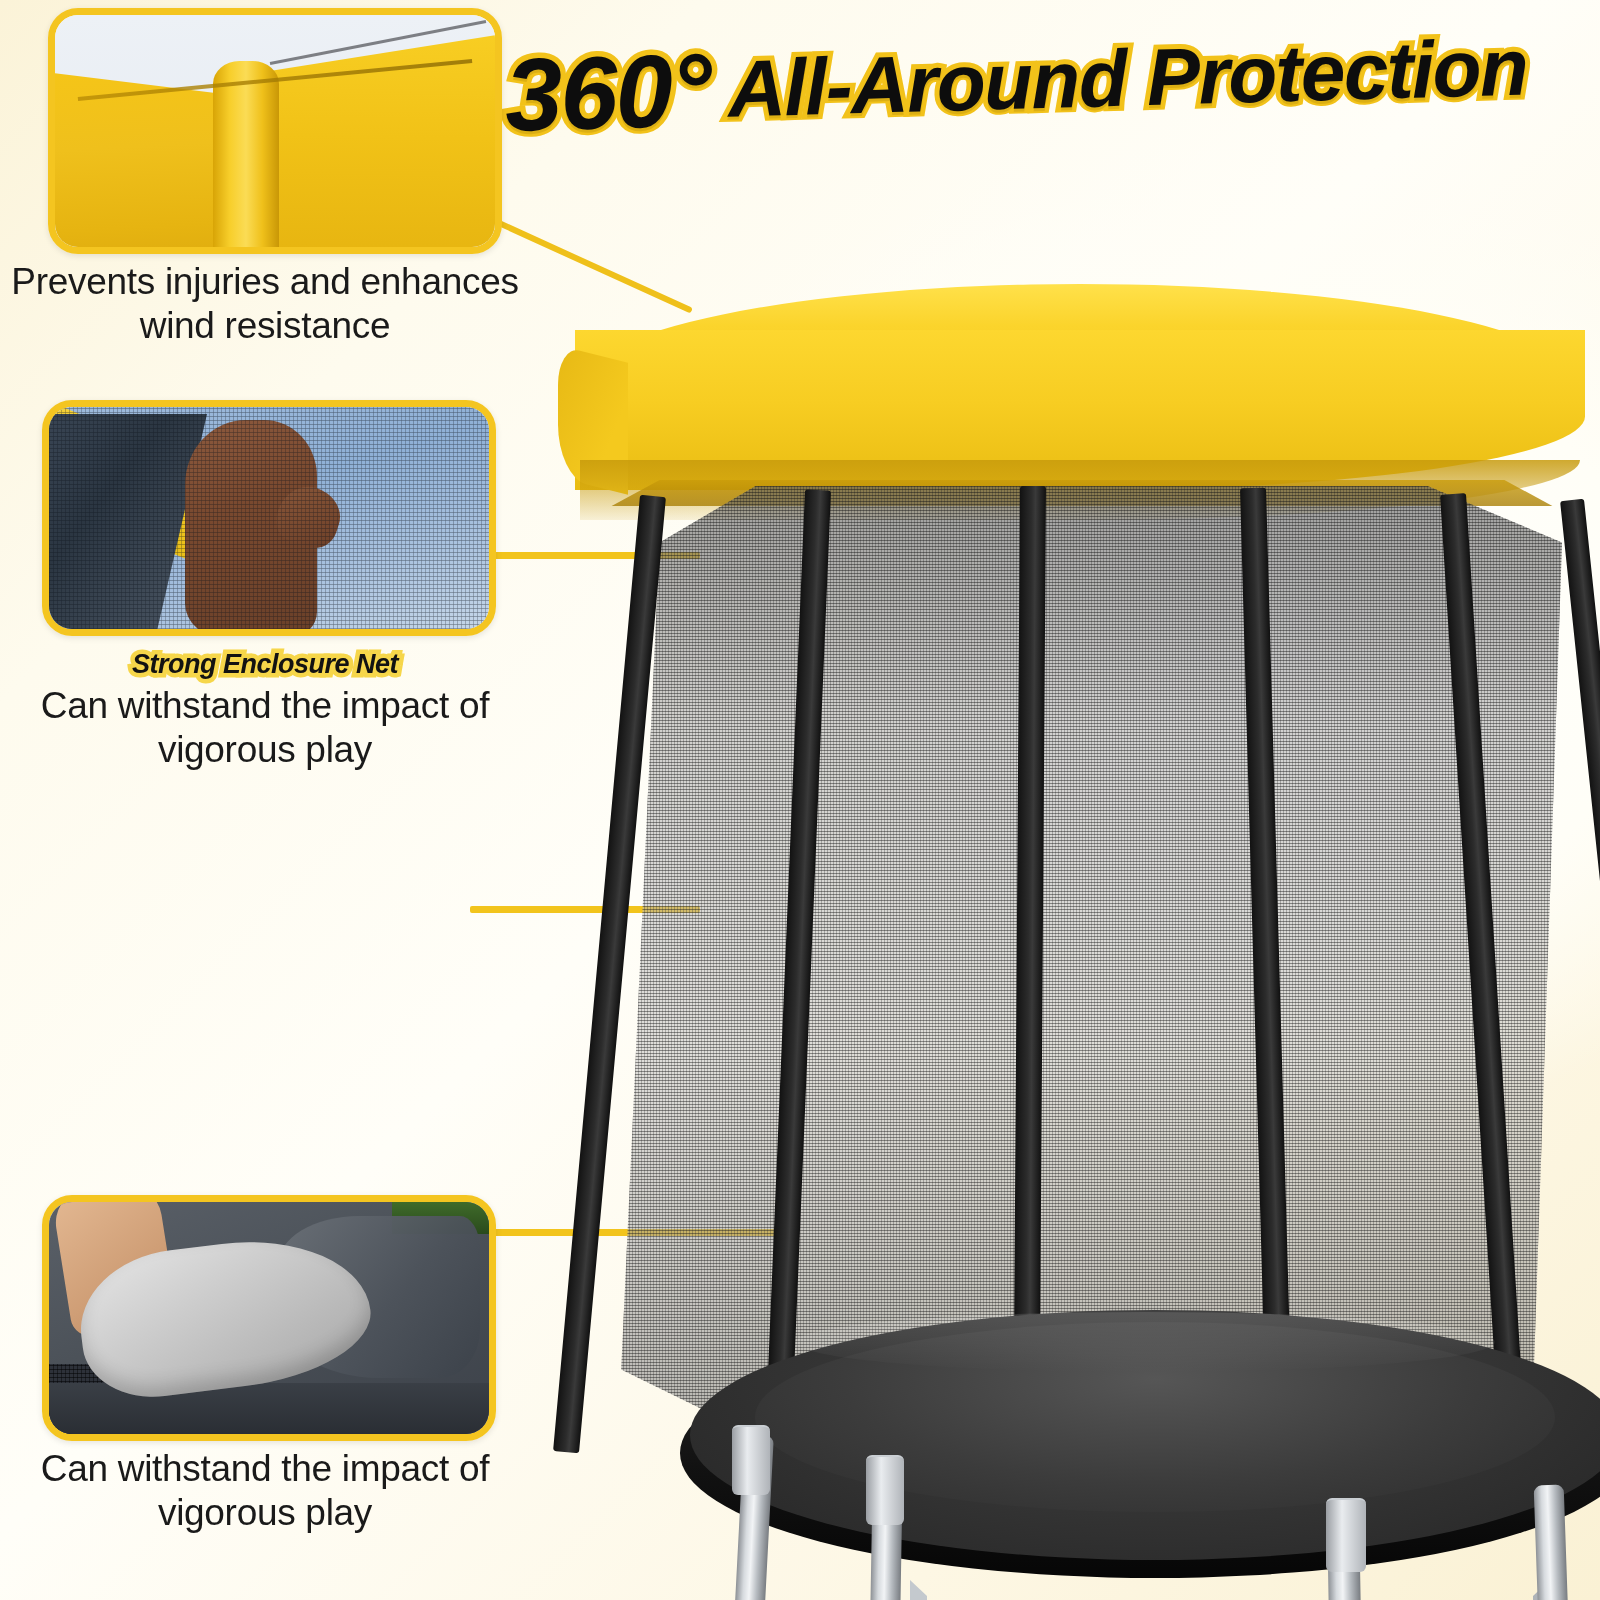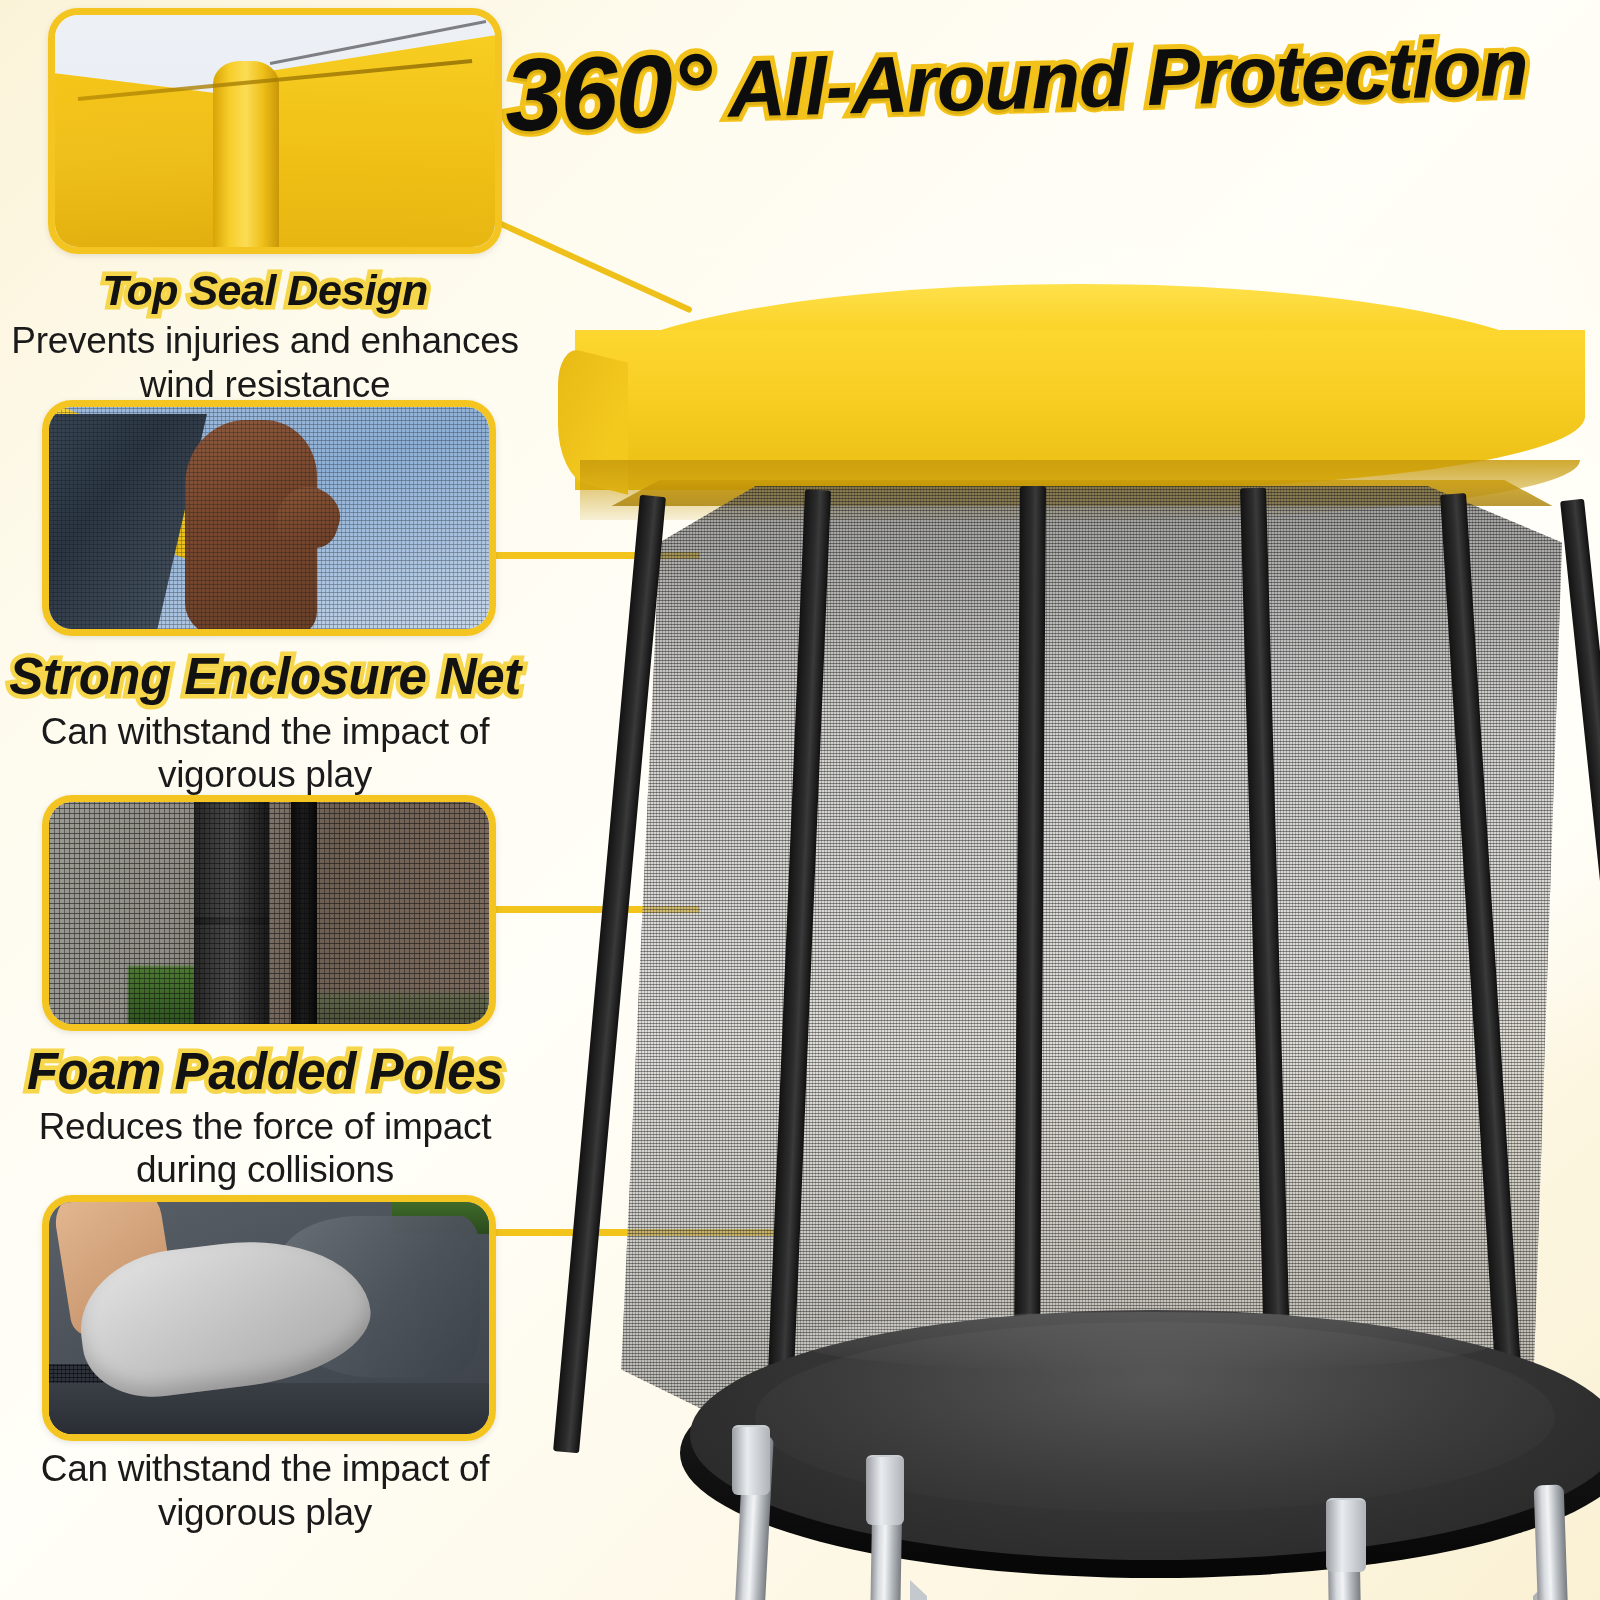--- a/index.html
+++ b/index.html
@@ -54,21 +54,21 @@
   .t3{width:440px;height:222px;margin-left:42px;}
   .t4{width:440px;height:232px;margin-left:42px;}
 
   .f-title{
     text-align:center;margin-top:14px;
     font-size:43px;font-weight:900;font-style:italic;letter-spacing:-.5px;
     color:#121212;line-height:1.05;
     -webkit-text-stroke:9px #F6D64A;
     paint-order:stroke fill;
   }
-  .f2 .f-title,.f3 .f-title{font-size:51px;}
+  .f2 .f-title,.f3 .f-title{font-size:27px;}
   .f-desc{
     text-align:center;margin-top:6px;
     font-size:37px;font-weight:400;color:#1a1a1a;line-height:1.18;
     letter-spacing:-.3px;
   }
 
   
   .ph{position:absolute;inset:0;}
 
   
@@ -305,54 +305,38 @@
     <div class="thumb t1">
       <div class="ph">
         <div class="p1-sky"></div>
         <div class="p1-rod"></div>
         <div class="p1-left"></div>
         <div class="p1-right"></div>
         <div class="p1-seam"></div>
         <div class="p1-stitch"></div>
       </div>
     </div>
-    <div class="f-title">Top Seal Design</div>
     <div class="f-desc">Prevents injuries and enhances wind resistance</div>
   </div>
 
   <div class="feature f2">
     <div class="thumb t2">
       <div class="ph">
         <div class="p2-sky"></div>
         <div class="p2-yellow"></div>
         <div class="p2-dark"></div>
         <div class="p2-hand"></div>
         <div class="p2-thumb"></div>
         <div class="p2-mesh"></div>
       </div>
     </div>
     <div class="f-title">Strong Enclosure Net</div>
     <div class="f-desc">Can withstand the impact of vigorous play</div>
   </div>
 
-  <div class="feature f3">
-    <div class="thumb t3">
-      <div class="ph">
-        <div class="p3-bg"></div>
-        <div class="p3-grass"></div>
-        <div class="p3-grass2"></div>
-        <div class="p3-pole"></div>
-        <div class="p3-ring"></div>
-        <div class="p3-strap"></div>
-        <div class="p3-mesh"></div>
-      </div>
-    </div>
-    <div class="f-title">Foam Padded Poles</div>
-    <div class="f-desc">Reduces the force of impact during collisions</div>
-  </div>
 
   <div class="feature f4">
     <div class="thumb t4">
       <div class="ph">
         <div class="p4-bg"></div>
         <div class="p4-grass"></div>
         <div class="p4-meshband"></div>
         <div class="p4-padlow"></div>
         <div class="p4-fold"></div>
         <div class="p4-leg"></div>

